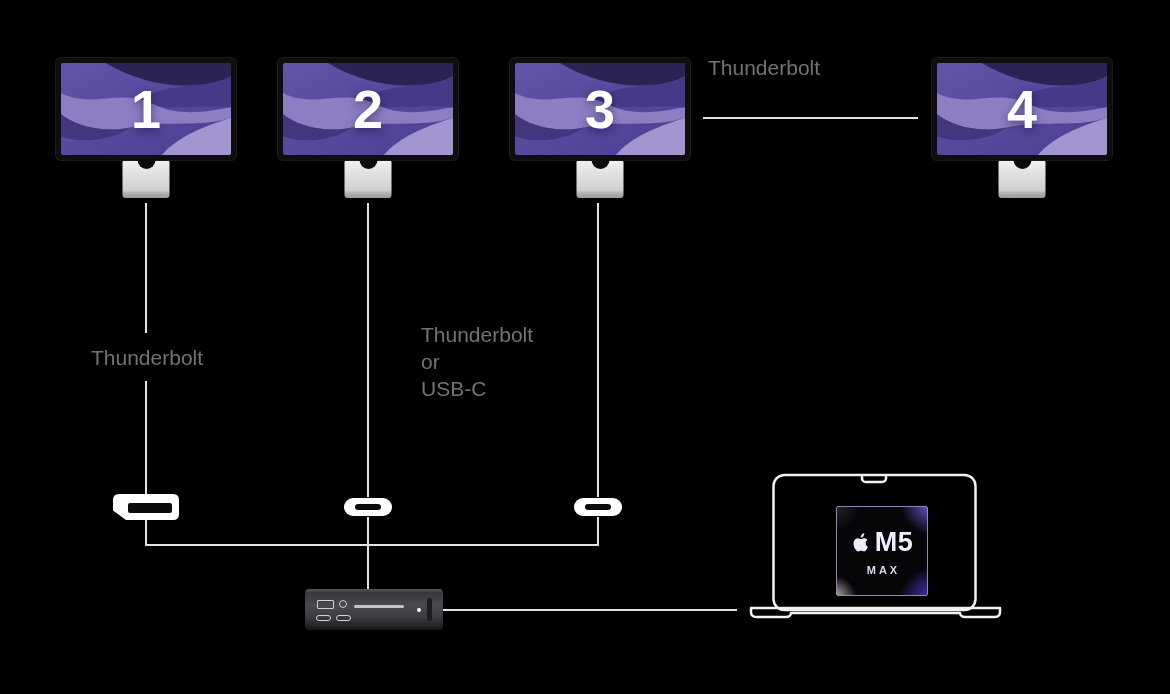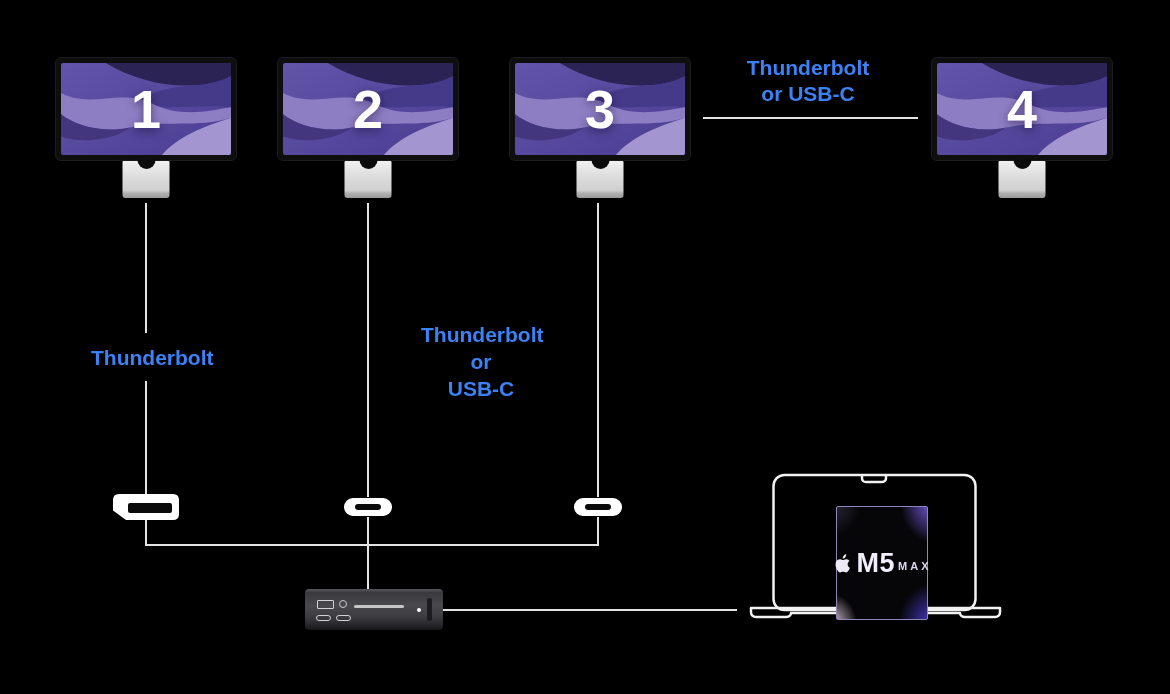--- a/index.html
+++ b/index.html
@@ -50,21 +50,21 @@
   #ln-bus {left:145px;top:544px;width:454px;height:2px;}
   #ln-dock{left:443px;top:609px;width:294px;height:2px;}
 
   
   .conn{position:absolute;}
   #conn-dp{left:113px;top:494px;}
   #conn-c2{left:343px;top:497px;}
   #conn-c3{left:573px;top:497px;}
 
   
-  .lbl{position:absolute;color:#3b82f6;font-size:21px;line-height:26px;text-align:center;font-weight:bold;}
+  .lbl{position:absolute;color:#737373;font-size:21px;line-height:26px;text-align:left;}
   #lbl-top{left:708px;top:55px;width:200px;}
   #lbl-dp{left:91px;top:345px;width:120px;}
   #lbl-mid{left:421px;top:321px;width:120px;line-height:27px;}
 
   
   .dock{
     position:absolute;left:305px;top:589px;width:138px;height:41px;
     border-radius:4px;
     background:linear-gradient(180deg,#58585c 0%,#39393d 9%,#4a4a4e 40%,#3c3c40 68%,#242427 90%,#151516 100%);
   }
@@ -75,23 +75,23 @@
   .uc1 {left:11px;top:26px;width:13px;height:4px;border:1.3px solid #d2d2d2;border-radius:3px;}
   .uc2 {left:31px;top:26px;width:13px;height:4px;border:1.3px solid #d2d2d2;border-radius:3px;}
   .led {left:112px;top:19px;width:4px;height:4px;background:#fff;border-radius:50%;}
   .lmark{left:122px;top:9px;width:5px;height:23px;background:#1d1d20;border-radius:2px;}
 
   
   #laptop{position:absolute;left:743px;top:468px;}
 
   
   .chip{
-    position:absolute;left:836px;top:506px;width:92px;height:114px;
+    position:absolute;left:836px;top:506px;width:92px;height:90px;
     box-sizing:border-box;border:1px solid #9186b8;border-radius:2px;
-    display:flex;flex-direction:row;align-items:center;justify-content:center;
+    display:flex;flex-direction:column;align-items:center;justify-content:center;
     background:
       radial-gradient(55% 55% at 106% -4%, rgba(125,96,238,.95) 0%, rgba(125,96,238,0) 65%),
       radial-gradient(46% 46% at -6% 106%, rgba(245,223,243,.95) 0%, rgba(245,223,243,0) 62%),
       radial-gradient(58% 58% at 106% 106%, rgba(84,66,228,.9) 0%, rgba(84,66,228,0) 65%),
       radial-gradient(50% 50% at -4% -4%, rgba(118,108,148,.35) 0%, rgba(118,108,148,0) 60%),
       #060608;
   }
   .chip-row{display:flex;align-items:center;gap:3px;}
   .chip-name{color:#f2eefb;font-size:27px;font-weight:700;letter-spacing:.5px;}
   .chip-tier{margin-top:6px;color:#ddd6ee;font-size:11px;font-weight:700;letter-spacing:3px;text-indent:3px;}
@@ -161,21 +161,20 @@
             <use href="#wallpaper"></use>
           </svg>
         <div class="mnum">4</div>
       </div>
     </div>
     <div class="stand"></div>
   </div>
 
   <div class="lbl" id="lbl-top">
     <div>Thunderbolt</div>
-    <div>or USB-C</div>
   </div>
 
   <div class="lbl" id="lbl-dp">Thunderbolt</div>
 
   <div class="lbl" id="lbl-mid">
     <div>Thunderbolt</div>
     <div>or</div>
     <div>USB-C</div>
   </div>
 

